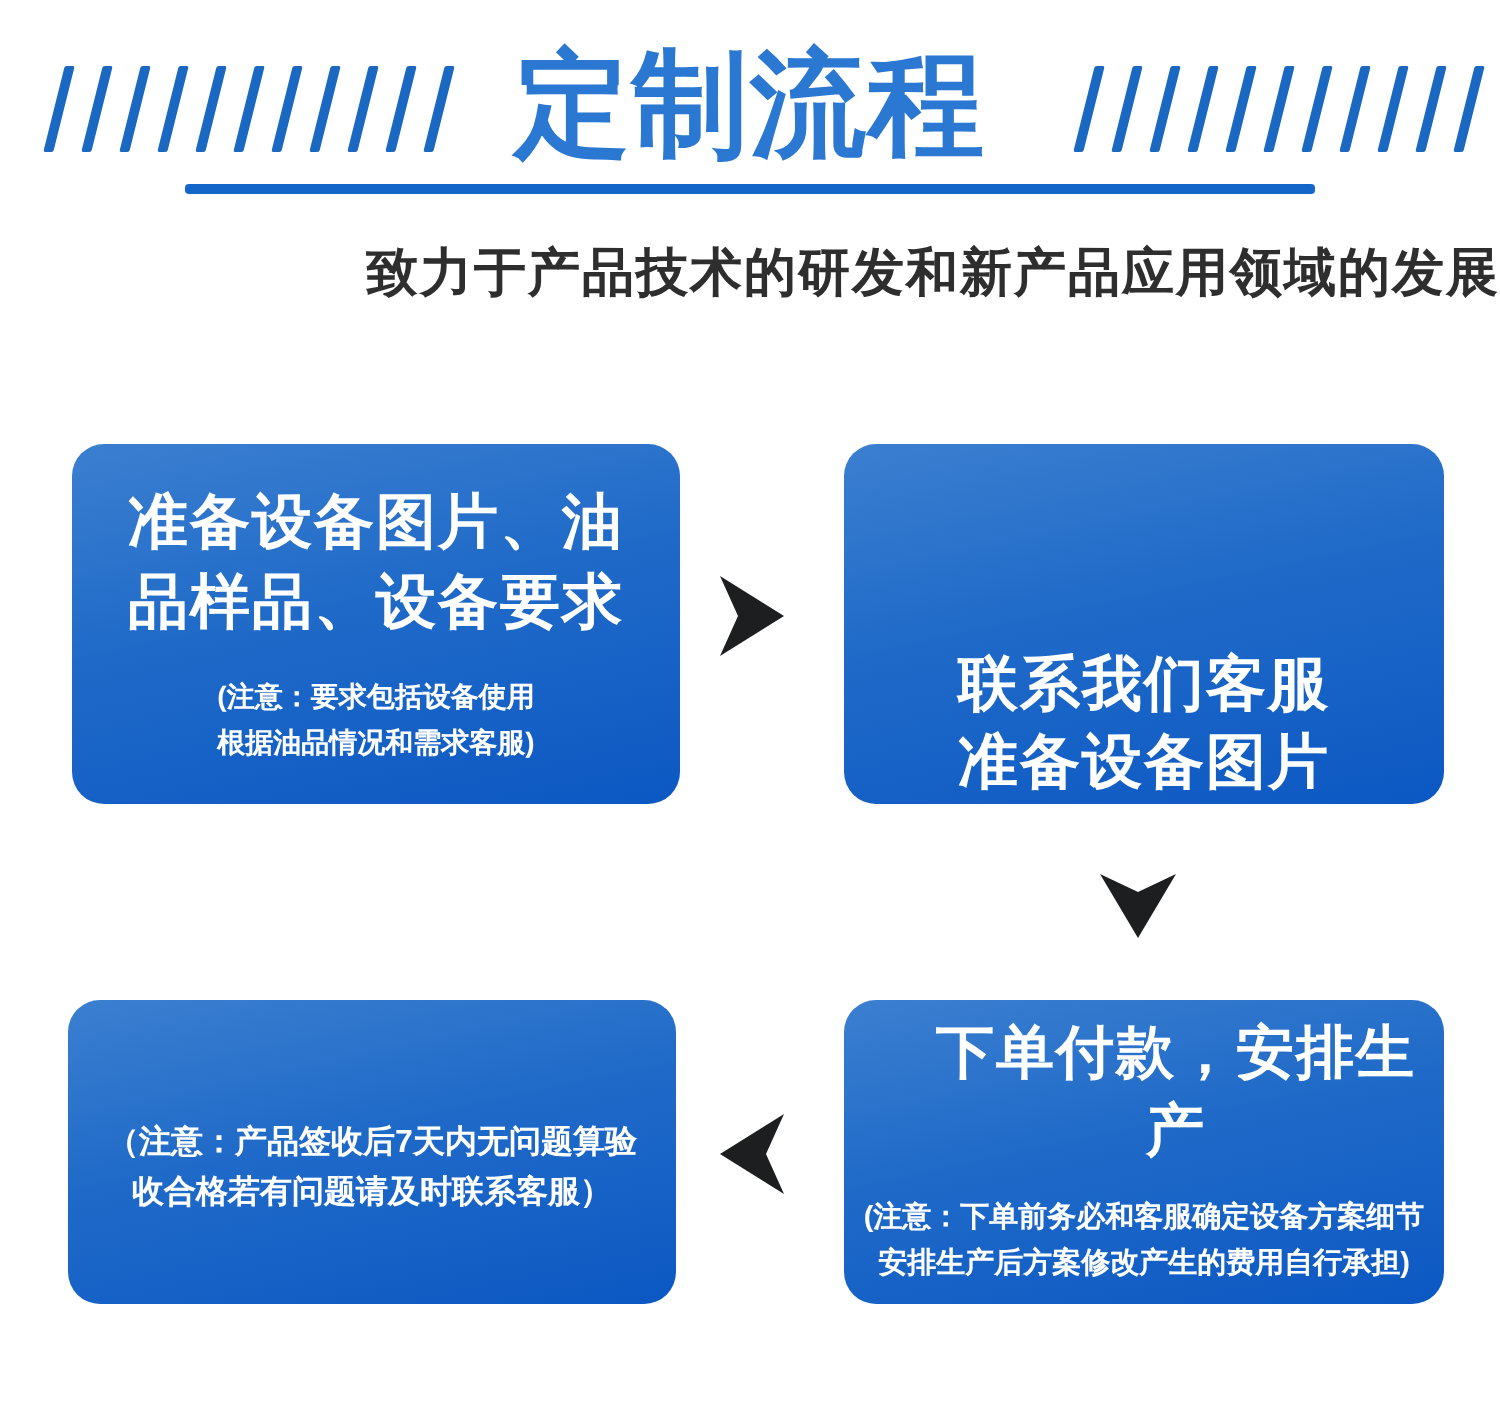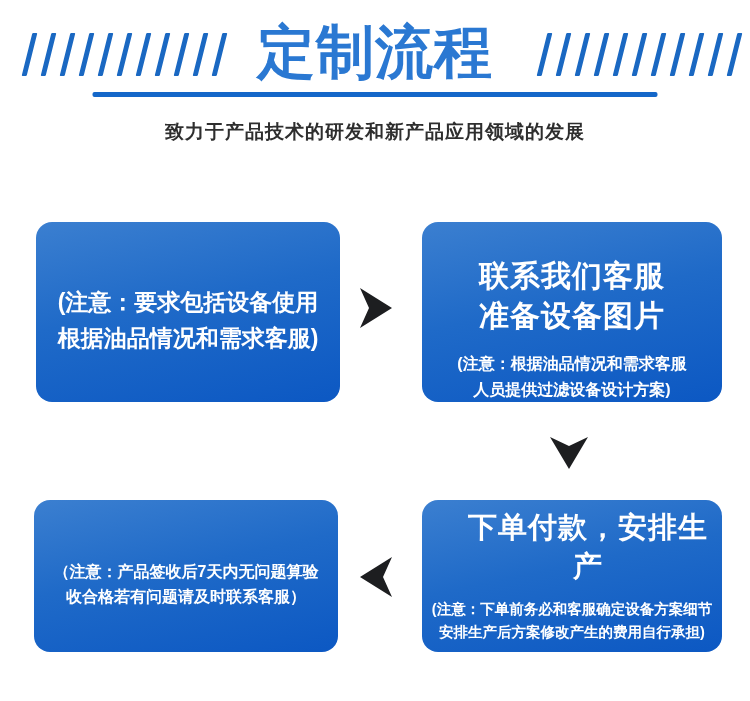--- a/index.html
+++ b/index.html
@@ -24,42 +24,42 @@
     text-align:center;font-size:58px;font-weight:bold;letter-spacing:1px;
     color:var(--title-blue,#2a78d2);
   }
   .divider{
     position:absolute;top:92px;left:50%;transform:translateX(-50%);
     width:565px;height:5px;border-radius:2px;
     background:var(--divider-blue,#1467c9);
   }
   .subtitle{
     position:absolute;top:119px;left:0;right:0;
-    text-align:center;font-size:19px;font-weight:600;letter-spacing:1px;
+    text-align:right;font-size:26px;font-weight:600;letter-spacing:1px;
     color:var(--subtitle-color,#2e2e2e);
   }
 
   
   .card{
     position:absolute;border-radius:16px;
     background:linear-gradient(168deg,
       var(--card-grad-top,#3b7fd0) 0%,
       var(--card-grad-mid,#1f6ac8) 45%,
       var(--card-grad-bottom,#0c58c3) 100%);
     color:var(--card-text,#fff);
     display:flex;flex-direction:column;align-items:center;justify-content:center;
     text-align:center;
   }
   .card1{left:36px; top:222px; width:304px; height:180px;}
   .card2{left:422px;top:222px; width:300px; height:180px;justify-content:flex-end;}
   .card3{left:422px;top:500px; width:300px; height:152px;}
   .card4{left:34px; top:500px; width:304px; height:152px;}
 
   .card-title{font-size:30px;font-weight:bold;line-height:1.32;letter-spacing:1px;}
-  .card-note{font-size:23px;font-weight:bold;line-height:1.58;margin-top:16px;white-space:nowrap;}
+  .card-note{font-size:14px;font-weight:bold;line-height:1.58;margin-top:16px;white-space:nowrap;}
   .card2 .card-note{font-size:16px;}
   .card3 .card-title{font-size:29px;margin-left:32px;}
   .card3 .card-note{font-size:14.5px;margin-top:13px;}
   .card4 .card-note{font-size:16px;}
 
   
   .arrow{position:absolute;fill:var(--arrow-color,#1d1e20);}
   .arrow-right{left:360px;top:288px;width:32px;height:40px;}
   .arrow-down {left:550px;top:437px;width:38px;height:32px;}
   .arrow-left {left:360px;top:557px;width:32px;height:40px;}
@@ -97,34 +97,34 @@
         <i></i>
         <i></i>
       </div>
   </div>
 
   <div class="divider"></div>
 
   <div class="subtitle">致力于产品技术的研发和新产品应用领域的发展</div>
 
   <section class="card card1">
+    <div class="card-title">
+      <div>准备设备图片、油</div>
+      <div>品样品、设备要求</div>
+    </div>
     <div class="card-note">
       <div>(注意：要求包括设备使用</div>
       <div>根据油品情况和需求客服)</div>
     </div>
   </section>
 
   <section class="card card2">
     <div class="card-title">
       <div>联系我们客服</div>
       <div>准备设备图片</div>
-    </div>
-    <div class="card-note">
-      <div>(注意：根据油品情况和需求客服</div>
-      <div>人员提供过滤设备设计方案)</div>
     </div>
   </section>
 
   <section class="card card3">
     <div class="card-title">
       <div>下单付款，安排生产</div>
     </div>
     <div class="card-note">
       <div>(注意：下单前务必和客服确定设备方案细节</div>
       <div>安排生产后方案修改产生的费用自行承担)</div>

